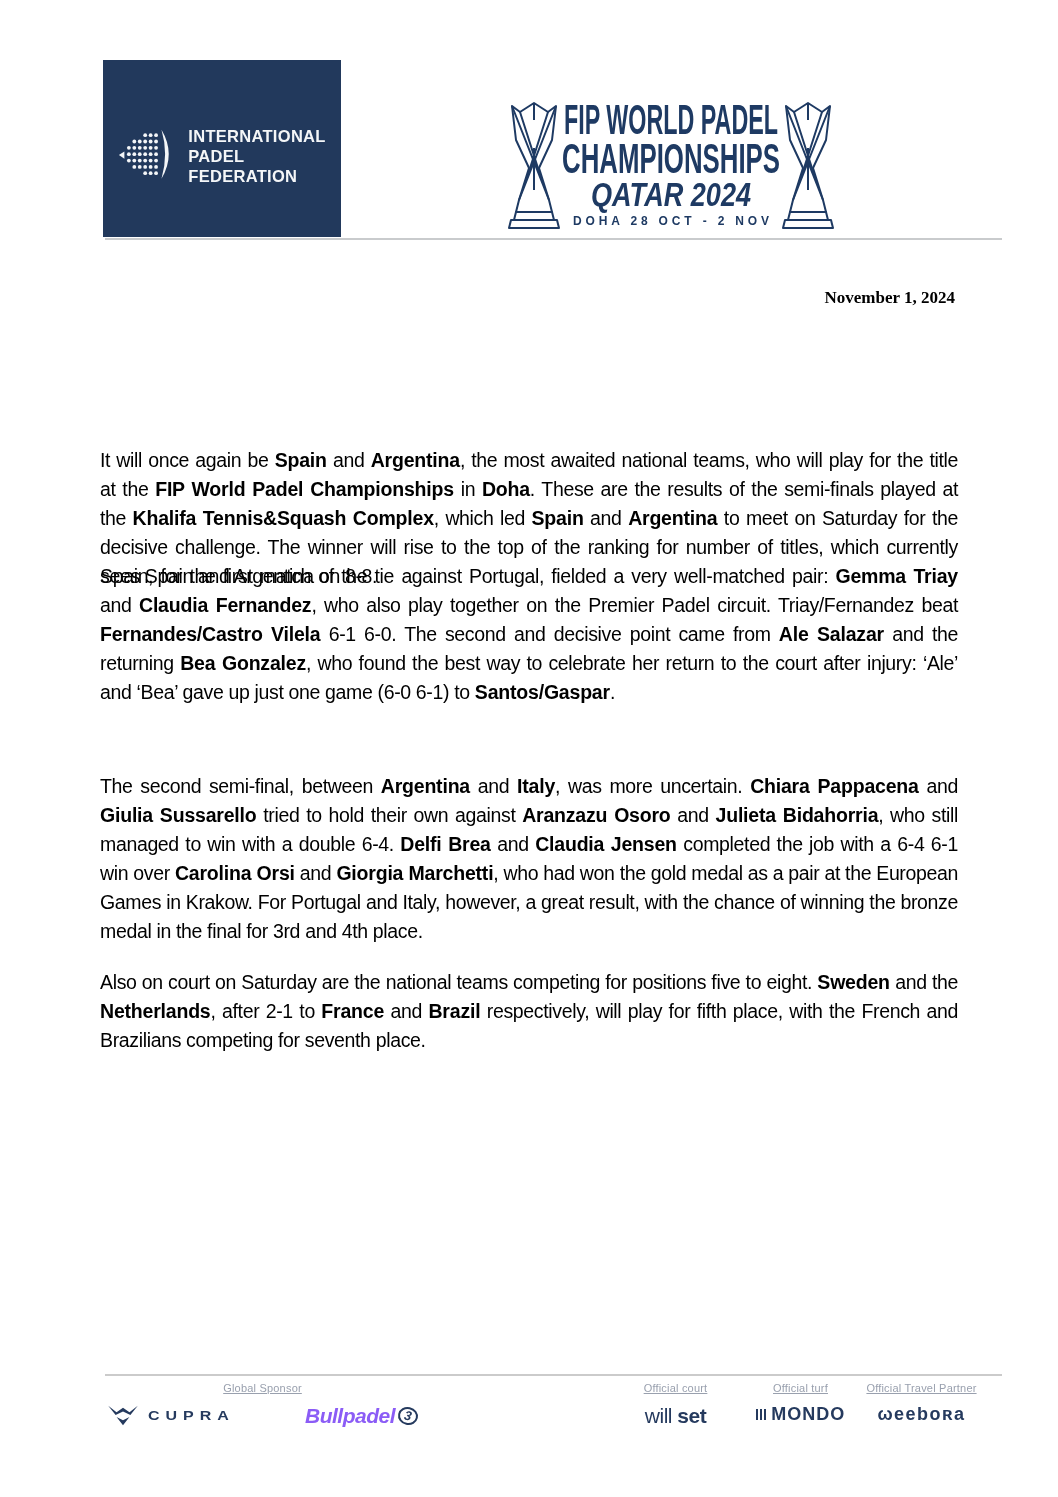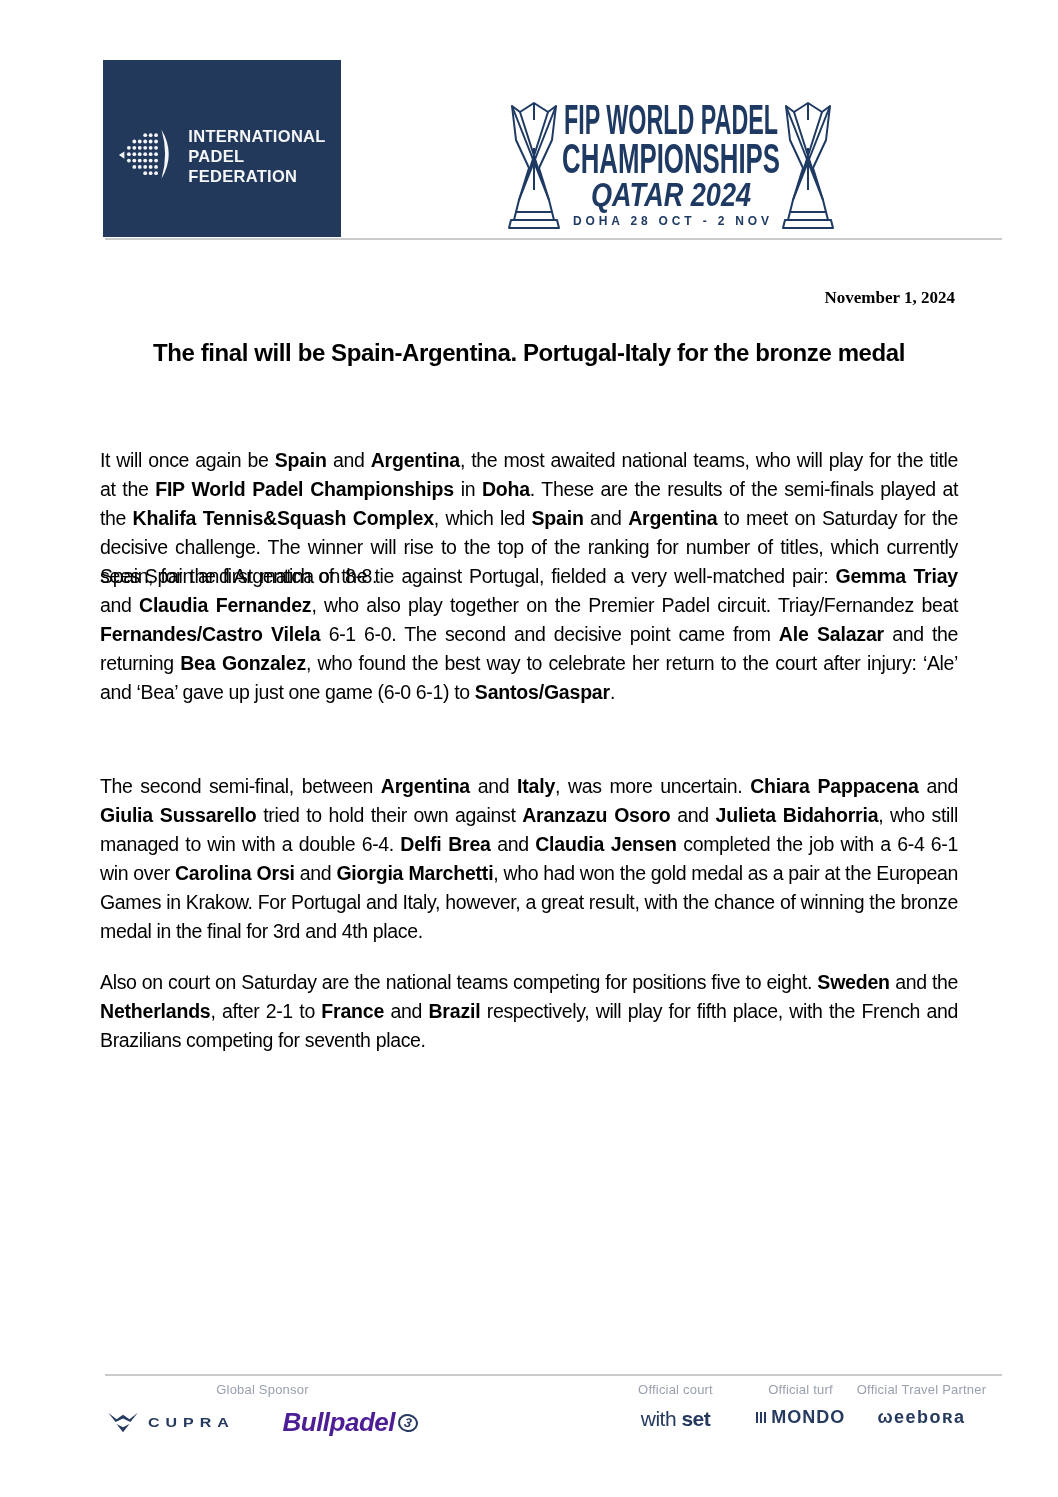--- a/index.html
+++ b/index.html
@@ -41,34 +41,34 @@
     text-align:justify; color:#000;
   }
   .para b { letter-spacing:-0.2px; }
   .p1 { top:434px; } .p2 { top:550px; } .p3 { top:760px; } .p4 { top:956px; }
   
   .footer-rule {
     position:absolute; left:105px; top:1362px; width:897px; height:2px; background:#cbcbcb;
   }
   .sponsor-group { position:absolute; top:1370px; text-align:center; }
   .sponsor-label {
-    font-size:13px; color:#99a0ae; letter-spacing:.2px; display:block; margin-bottom:10px;
+    font-size:11px; color:#99a0ae; letter-spacing:.2px; display:block; margin-bottom:10px;text-decoration:underline;
   }
   .g1 { left:105px; width:315px; }
   .g2 { left:608px; width:135px; }
   .g3 { left:738px; width:125px; }
   .g4 { left:854px; width:135px; }
   .brand-row { display:flex; align-items:center; justify-content:space-between; padding:0 2px;gap:32px; }
   .cupra-wrap { display:flex; align-items:center; gap:9px; }
   .cupra-word {
     color:#253a5e; font-weight:bold; font-size:16px; letter-spacing:6px;
     transform:scaleY(.82); transform-origin:left center;
   }
   .bullpadel-wrap { display:flex; align-items:center; gap:3px; }
-  .bullpadel-word { color:#4c1d95; font-weight:bold; font-style:italic; font-size:26px; letter-spacing:-0.5px; }
+  .bullpadel-word { color:#8b5cf6; font-weight:bold; font-style:italic; font-size:21px; letter-spacing:-0.5px; }
   .bullpadel-badge {
     width:20px; height:18px; border:2px solid #253a5e; border-radius:50%;
     color:#253a5e; font-weight:bold; font-style:italic; font-size:13px; line-height:14px;
     display:inline-flex; align-items:center; justify-content:center; transform:rotate(12deg);
   }
   .mejorset { color:#253a5e; font-size:21px; letter-spacing:-0.5px; }
   .mejorset .mj { font-weight:normal; }
   .mejorset .st { font-weight:bold; }
   .mondo-wrap { display:inline-flex; align-items:center; gap:5px; color:#253a5e; }
   .mondo-bars { display:inline-flex; gap:1.5px; align-items:center; }
@@ -148,21 +148,20 @@
     <text x="166" y="79" text-anchor="middle" font-size="42" font-weight="bold" fill="#1e3a63" textLength="218" lengthAdjust="spacingAndGlyphs">CHAMPIONSHIPS</text>
     <text x="166" y="112" text-anchor="middle" font-size="34" font-weight="bold" font-style="italic" fill="#1e3a63" textLength="160" lengthAdjust="spacingAndGlyphs">QATAR 2024</text>
     <text x="166" y="131" text-anchor="middle" font-size="12" font-weight="bold" fill="#1e3a63" textLength="196" lengthAdjust="spacing">DOHA 28 OCT - 2 NOV</text>
   </svg>
 
   <div class="header-rule"></div>
 
   <div class="doc-date">November 1, 2024</div>
 
   <div class="doc-title">
-    <div>The final will be Spain-Argentina. Portugal-Italy for the bronze medal</div>
   </div>
 
   <p class="para p1">It will once again be <b>Spain</b> and <b>Argentina</b>, the most awaited national teams, who will play for the title at the <b>FIP World Padel Championships</b> in <b>Doha</b>. These are the results of the semi-finals played at the <b>Khalifa Tennis&amp;Squash Complex</b>, which led <b>Spain</b> and <b>Argentina</b> to meet on Saturday for the decisive challenge. The winner will rise to the top of the ranking for number of titles, which currently sees Spain and Argentina on 8-8.</p>
   <p class="para p2">Spain, for the first match of the tie against Portugal, fielded a very well-matched pair: <b>Gemma Triay</b> and <b>Claudia Fernandez</b>, who also play together on the Premier Padel circuit. Triay/Fernandez beat <b>Fernandes/Castro Vilela</b> 6-1 6-0. The second and decisive point came from <b>Ale Salazar</b> and the returning <b>Bea Gonzalez</b>, who found the best way to celebrate her return to the court after injury: ‘Ale’ and ‘Bea’ gave up just one game (6-0 6-1) to <b>Santos/Gaspar</b>.</p>
   <p class="para p3">The second semi-final, between <b>Argentina</b> and <b>Italy</b>, was more uncertain. <b>Chiara Pappacena</b> and <b>Giulia Sussarello</b> tried to hold their own against <b>Aranzazu Osoro</b> and <b>Julieta Bidahorria</b>, who still managed to win with a double 6-4. <b>Delfi Brea</b> and <b>Claudia Jensen</b> completed the job with a 6-4 6-1 win over <b>Carolina Orsi</b> and <b>Giorgia Marchetti</b>, who had won the gold medal as a pair at the European Games in Krakow. For Portugal and Italy, however, a great result, with the chance of winning the bronze medal in the final for 3rd and 4th place.</p>
   <p class="para p4">Also on court on Saturday are the national teams competing for positions five to eight. <b>Sweden</b> and the <b>Netherlands</b>, after 2-1 to <b>France</b> and <b>Brazil</b> respectively, will play for fifth place, with the French and Brazilians competing for seventh place.</p>
 
   <div class="footer-rule"></div>
 
   <div class="sponsor-group g1">
@@ -177,21 +176,21 @@
       </span>
       <span class="bullpadel-wrap">
         <span class="bullpadel-word">Bullpadel</span>
         <span class="bullpadel-badge">3</span>
       </span>
     </div>
   </div>
 
   <div class="sponsor-group g2">
     <span class="sponsor-label">Official court</span>
-    <span class="mejorset"><span class="mj">with</span> <span class="st">set</span></span>
+    <span class="mejorset"><span class="mj">will</span> <span class="st">set</span></span>
   </div>
 
   <div class="sponsor-group g3">
     <span class="sponsor-label">Official turf</span>
     <span class="mondo-wrap">
       <span class="mondo-bars">
           <i></i>
           <i></i>
           <i></i>
         </span>

